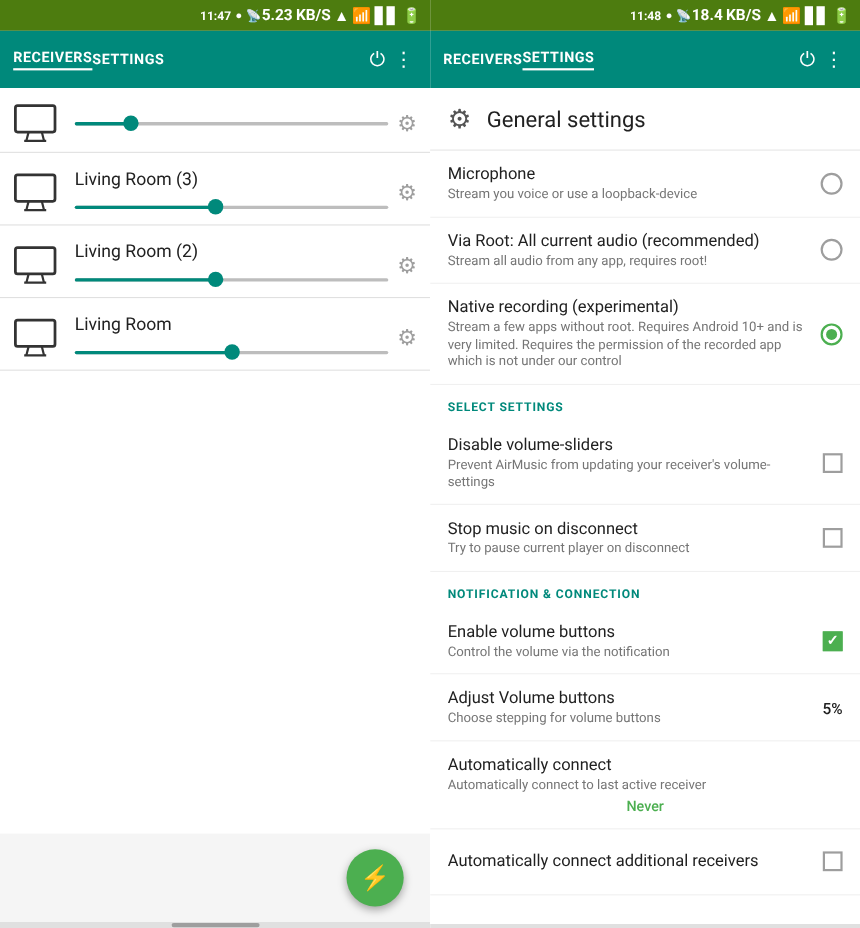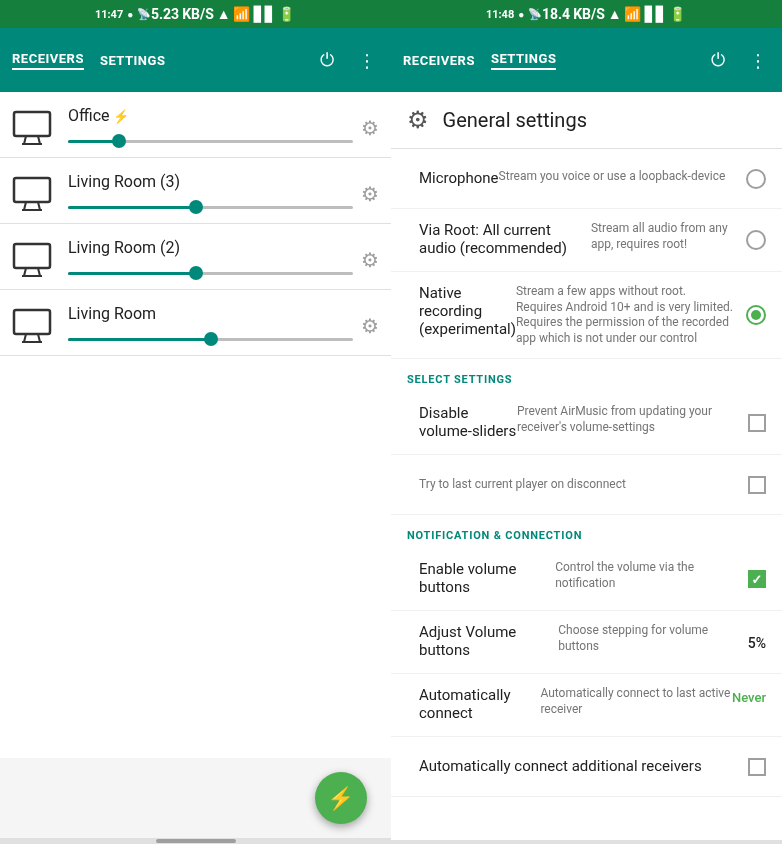--- a/index.html
+++ b/index.html
@@ -21,40 +21,39 @@
       height: 844px;
       background: #ffffff;
       display: flex;
       flex-direction: column;
       overflow: hidden;
     }
 
     
     .status-bar {
       height: 28px;
-      background: #15803d;
-      display: flex;
-      align-items: center;
-      justify-content: center;
+      background: #4d7c0f;
+      display: flex;
+      align-items: center;
+      justify-content: flex-end;
       padding: 0 8px;
       color: white;
       font-size: 11px;
       font-weight: bold;
     }
     .status-bar-left { display: flex; align-items: center; gap: 4px; }
     .status-bar-right { display: flex; align-items: center; gap: 3px; font-size: 14px; }
 
     
     .top-bar {
-      height: 64px;
+      height: 52px;
       background: #00897b;
       display: flex;
       align-items: center;
       padding: 0 12px;
-      gap: 16px;
       color: white;
     }
     .top-bar-title {
       font-size: 13px;
       font-weight: bold;
       letter-spacing: 0.5px;
       color: white;
     }
     .top-bar-title.active {
       border-bottom: 2px solid white;
@@ -217,21 +216,21 @@
     .setting-item {
       display: flex;
       align-items: center;
       padding: 12px 16px;
       border-bottom: 1px solid #f0f0f0;
       min-height: 60px;
     }
     .setting-item-content {
       flex: 1;
       display: flex;
-      margin-left: 12px;
+      flex-direction: column;
     }
     .setting-item-title {
       font-size: 15px;
       color: #212121;
       margin-bottom: 2px;
     }
     .setting-item-subtitle {
       font-size: 12px;
       color: #757575;
       line-height: 1.3;
@@ -336,21 +335,20 @@
     <div class="receiver-item">
       <div class="receiver-icon">
         <svg viewBox="0 0 44 36" fill="none" xmlns="http://www.w3.org/2000/svg">
           <rect x="2" y="2" width="36" height="24" rx="2" stroke="#333" stroke-width="2.5" fill="none"></rect>
           <line x1="14" y1="26" x2="12" y2="34" stroke="#333" stroke-width="2"></line>
           <line x1="26" y1="26" x2="28" y2="34" stroke="#333" stroke-width="2"></line>
           <line x1="10" y1="34" x2="30" y2="34" stroke="#333" stroke-width="2"></line>
         </svg>
       </div>
       <div class="receiver-info">
-        <span class="receiver-name">Office <span style="font-size:13px; color:#888;">⚡</span></span>
         <div class="receiver-slider-container">
           <div class="receiver-slider-track">
             <div class="receiver-slider-fill" style="width:18%;"></div>
             <div class="receiver-slider-thumb" style="left:calc(18% - 7px);"></div>
           </div>
         </div>
       </div>
       <div class="receiver-gear">⚙</div>
     </div>
 
@@ -503,21 +501,22 @@
         <span class="setting-item-title">Disable volume-sliders</span>
         <span class="setting-item-subtitle">Prevent AirMusic from updating your receiver's volume-settings</span>
       </div>
       <div class="setting-item-control">
         <div class="checkbox"></div>
       </div>
     </div>
 
     <div class="setting-item">
       <div class="setting-item-content">
-        <span class="setting-item-subtitle">Try to last current player on disconnect</span>
+        <span class="setting-item-title">Stop music on disconnect</span>
+        <span class="setting-item-subtitle">Try to pause current player on disconnect</span>
       </div>
       <div class="setting-item-control">
         <div class="checkbox"></div>
       </div>
     </div>
 
     <div class="section-label">NOTIFICATION &amp; CONNECTION</div>
 
     <div class="setting-item">
       <div class="setting-item-content">

